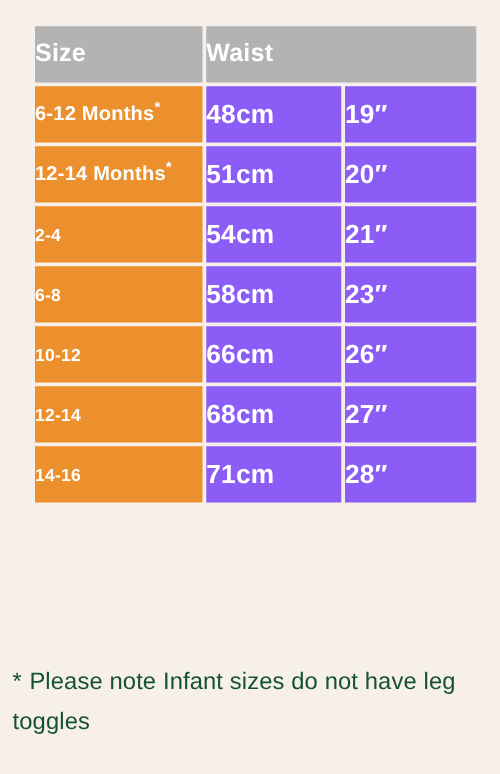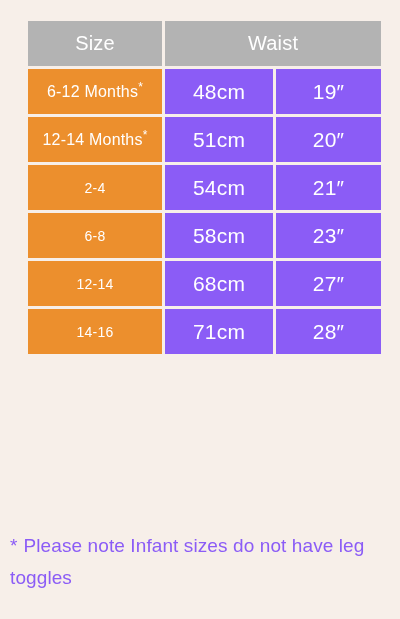--- a/index.html
+++ b/index.html
@@ -33,24 +33,24 @@
     width: 353px;
     border-collapse: separate;
     border-spacing: 3px;
     table-layout: fixed;
   }
 
   .size-table td,
   .size-table th {
     padding: 0;
     margin: 0;
-    text-align: center;
+    text-align: left;
     vertical-align: middle;
     height: 45px;
-    font-weight: normal;
+    font-weight: bold;
     color: #ffffff;
     letter-spacing: 0.2px;
   }
 
   
   col.col-size  { width: 134px; }
   col.col-cm    { width: 108px; }
   col.col-in    { width: 105px; }
 
   
@@ -85,21 +85,21 @@
   }
 
   
   .footnote {
     position: absolute;
     left: 10px;
     top: 530px;
     width: 380px;
     font-size: 19px;
     line-height: 32px;
-    color: #8b5cf6;
+    color: #14532d;
     letter-spacing: 0.1px;
   }
   .footnote .fn-star {
     margin-right: 6px;
   }
 </style>
 </head>
 <body>
 
 <div id="size-chart-root">
@@ -132,20 +132,25 @@
           <td class="cell-size"><span>2-4</span></td>
           <td class="cell-meas">54cm</td>
           <td class="cell-meas">21″</td>
         </tr>
         <tr>
           <td class="cell-size"><span>6-8</span></td>
           <td class="cell-meas">58cm</td>
           <td class="cell-meas">23″</td>
         </tr>
         <tr>
+          <td class="cell-size"><span>10-12</span></td>
+          <td class="cell-meas">66cm</td>
+          <td class="cell-meas">26″</td>
+        </tr>
+        <tr>
           <td class="cell-size"><span>12-14</span></td>
           <td class="cell-meas">68cm</td>
           <td class="cell-meas">27″</td>
         </tr>
         <tr>
           <td class="cell-size"><span>14-16</span></td>
           <td class="cell-meas">71cm</td>
           <td class="cell-meas">28″</td>
         </tr>
       </tbody>

